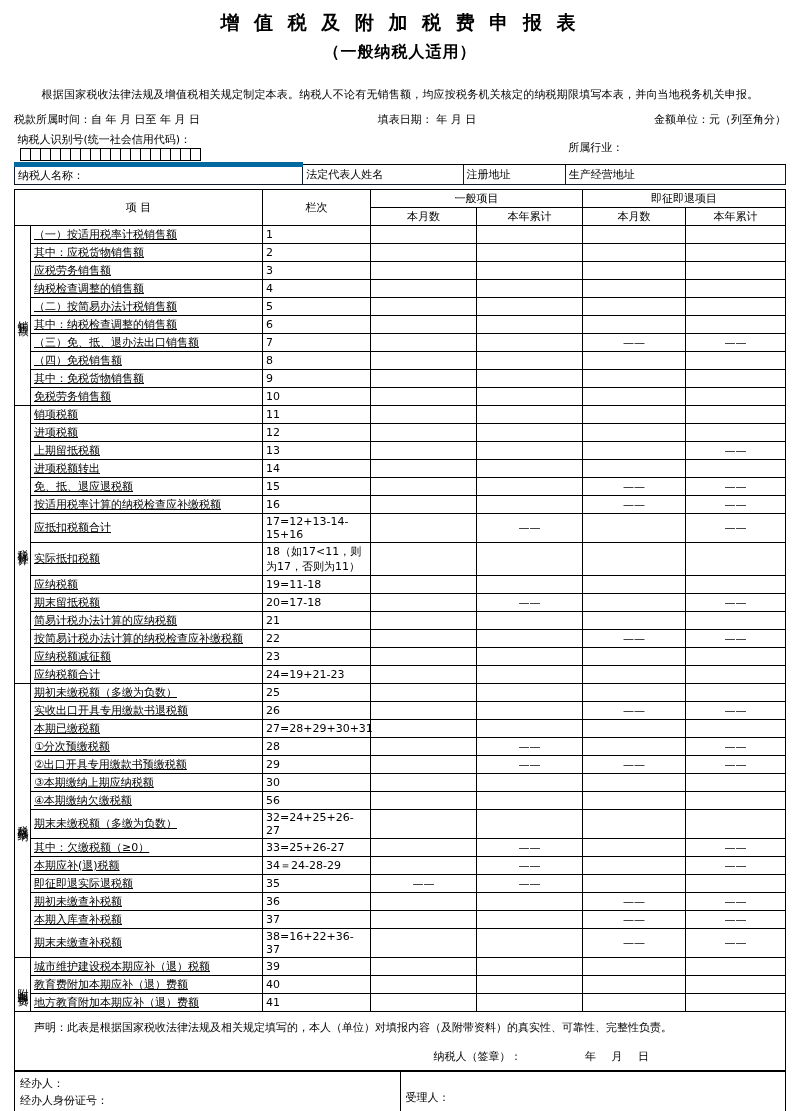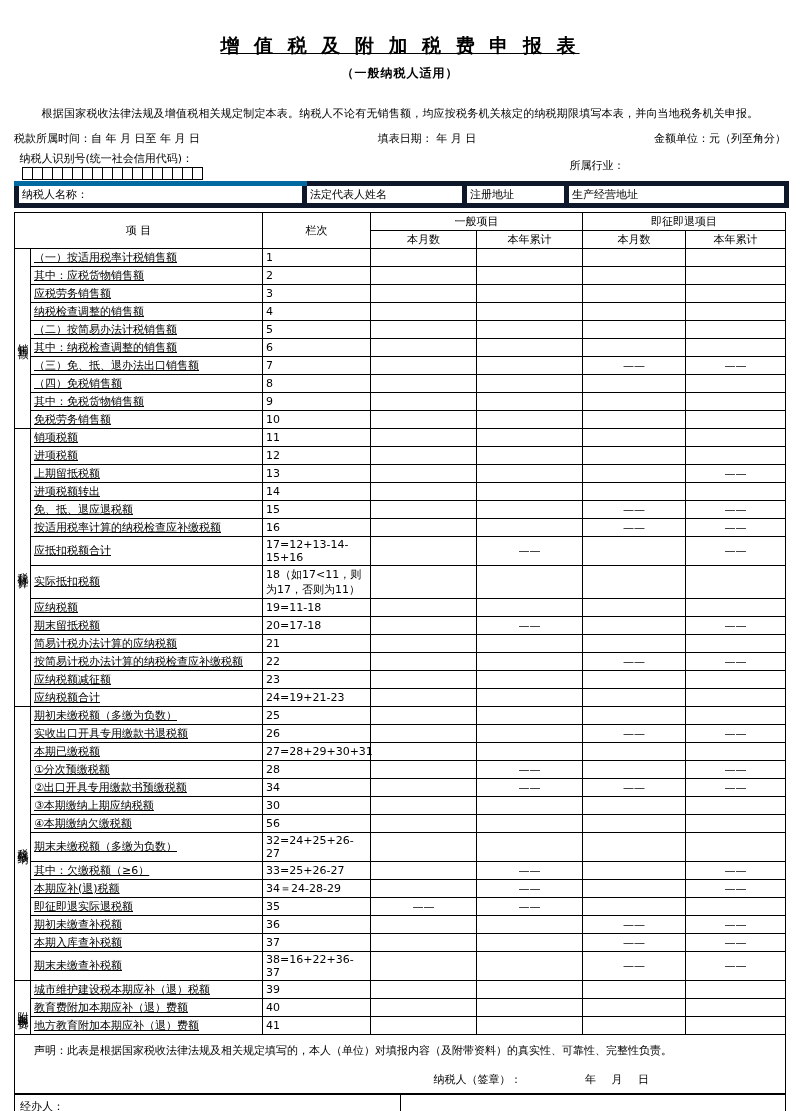--- a/index.html
+++ b/index.html
@@ -12,26 +12,25 @@
     color:#000;
     font-size: 11px;
   }
   .page { width:800px; height:1111px; padding: 10px 14px; position:relative; }
 
   .title {
     text-align:center;
     font-size: 19px;
     font-weight:bold;
     letter-spacing: 4px;
-    margin-top: 23px;
-    text-decoration: underline;
+    margin-top: 0;
   }
   .subtitle {
     text-align:center;
-    font-size: 12px;
+    font-size: 16px;
     font-weight:bold;
     margin-top: 6px;
     letter-spacing: 1px;
   }
   .intro {
     margin-top: 24px;
     font-size: 11px;
     text-align:center;
     letter-spacing: .2px;
   }
@@ -78,21 +77,21 @@
     line-height: 1;
   }
   .itemcell { padding-left: 6px; text-decoration: underline; }
   .indent1 { padding-left: 18px; }
   .indent2 { padding-left: 38px; }
   .dash { text-align:center; letter-spacing: 0px; }
   .lineno { padding-left:3px; }
 
   .info-table { border-collapse:collapse; width:100%; table-layout:fixed; }
   .info-table td {
-    border:5px solid #0f172a;
+    border:1px solid #0f172a;
     font-size:11px;
     height:16px;
     padding:1px 3px;
     vertical-align:middle;
   }
 
   .decl {
     border:1px solid #000;
     border-top:none;
     padding: 8px 10px 6px 19px;
@@ -423,21 +422,21 @@
         <tr>
           <td class="itemcell indent1">①分次预缴税额</td>
           <td class="lineno">28</td>
           <td class=""></td>
           <td class="dash">——</td>
           <td class=""></td>
           <td class="dash">——</td>
         </tr>
         <tr>
           <td class="itemcell indent1">②出口开具专用缴款书预缴税额</td>
-          <td class="lineno">34</td>
+          <td class="lineno">29</td>
           <td class=""></td>
           <td class="dash">——</td>
           <td class="dash">——</td>
           <td class="dash">——</td>
         </tr>
         <tr>
           <td class="itemcell indent1">③本期缴纳上期应纳税额</td>
           <td class="lineno">30</td>
           <td class=""></td>
           <td class=""></td>
@@ -454,21 +453,21 @@
         </tr>
         <tr>
           <td class="itemcell indent1">期末未缴税额（多缴为负数）</td>
           <td class="lineno">32=24+25+26-27</td>
           <td class=""></td>
           <td class=""></td>
           <td class=""></td>
           <td class=""></td>
         </tr>
         <tr>
-          <td class="itemcell indent1">其中：欠缴税额（≥6）</td>
+          <td class="itemcell indent1">其中：欠缴税额（≥0）</td>
           <td class="lineno">33=25+26-27</td>
           <td class=""></td>
           <td class="dash">——</td>
           <td class=""></td>
           <td class="dash">——</td>
         </tr>
         <tr>
           <td class="itemcell indent1">本期应补(退)税额</td>
           <td class="lineno">34＝24-28-29</td>
           <td class=""></td>

